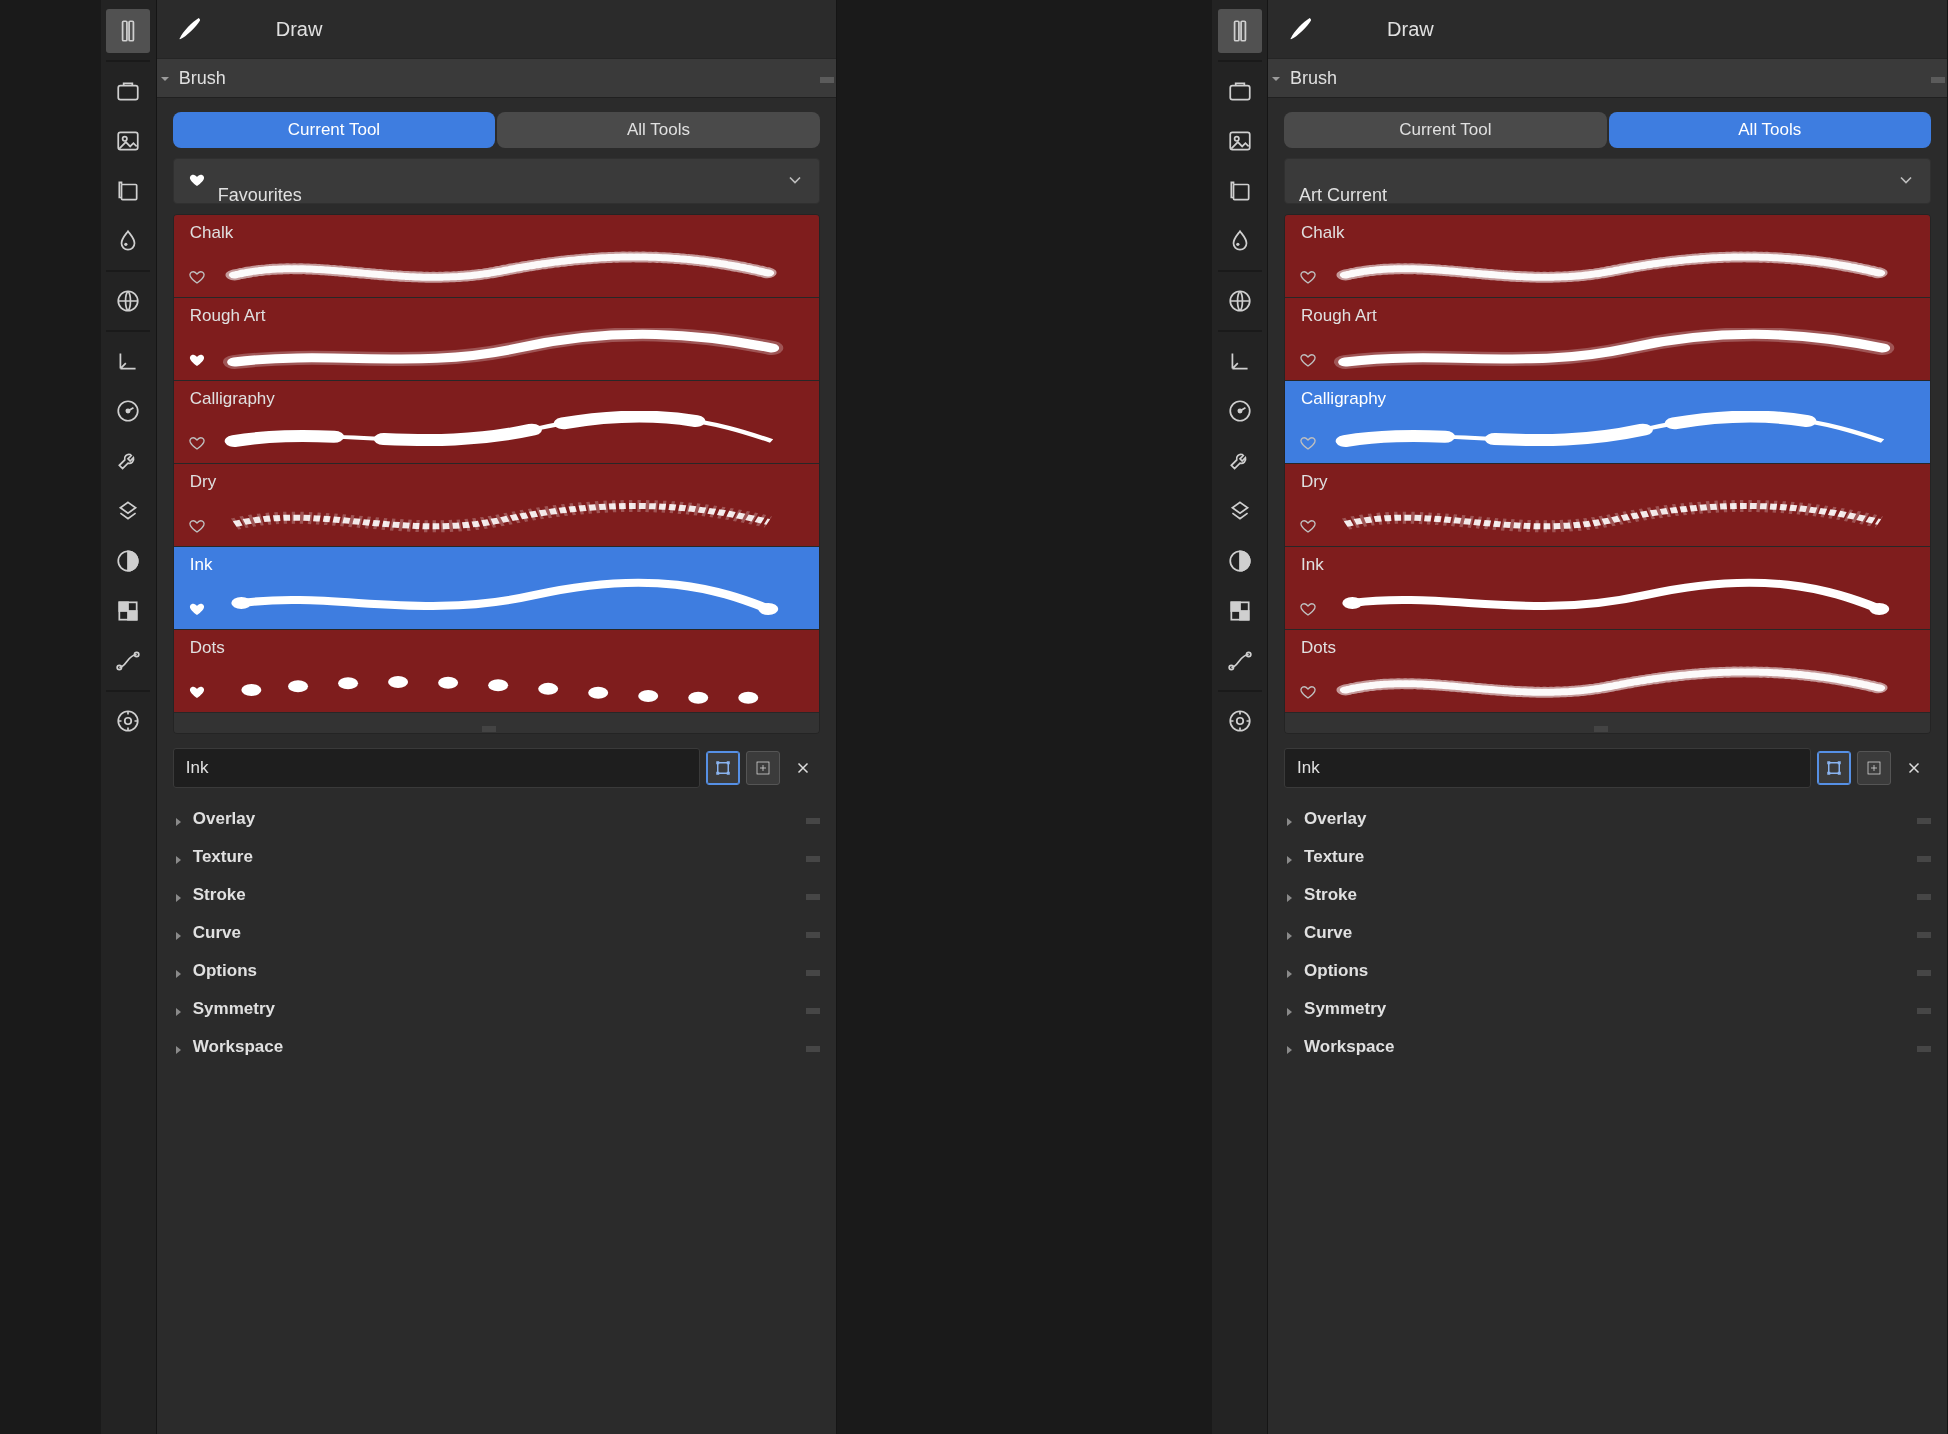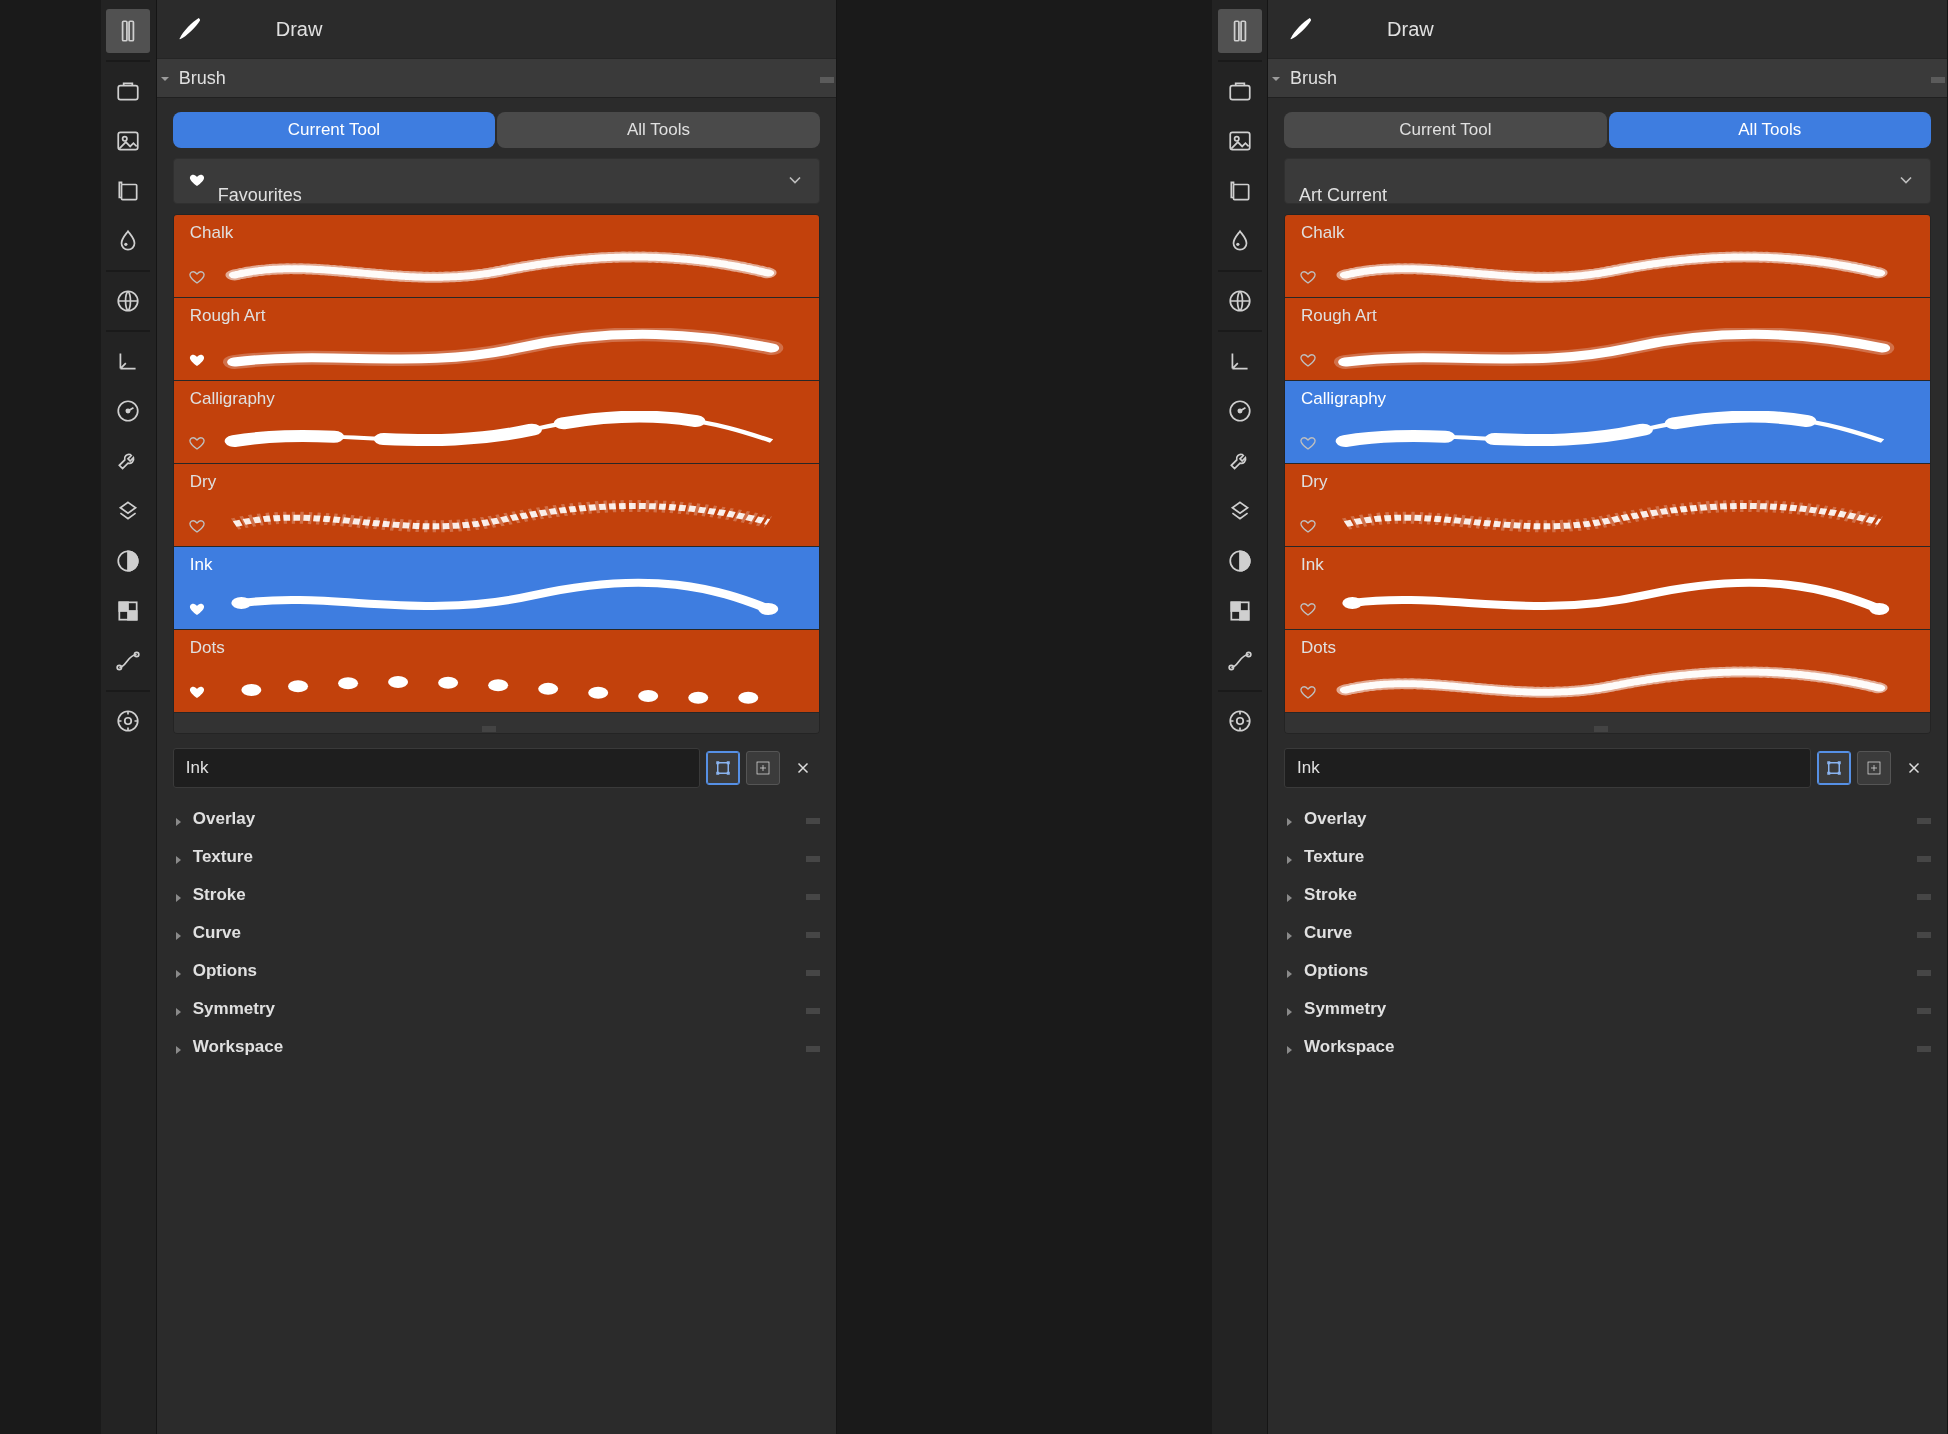--- a/index.html
+++ b/index.html
@@ -142,21 +142,21 @@
 
   .brush-list {
     margin: 0 16px;
     border-radius: 4px;
     overflow:hidden;
     border: 1px solid #242424;
   }
   .brush-item {
     position:relative;
     padding: 8px 16px 8px 16px;
-    background: #c2410c;
+    background: #7f1d1d;
     border-bottom: 1px solid #272727;
   }
   .brush-item:last-child { border-bottom:none; }
   .brush-item.selected { background: var(--accent); }
   .brush-item .bi-name {
     font-size: 17px;
     color: var(--text);
     margin-bottom: 2px;
   }
   .brush-item.selected .bi-name { color:#fff; }

